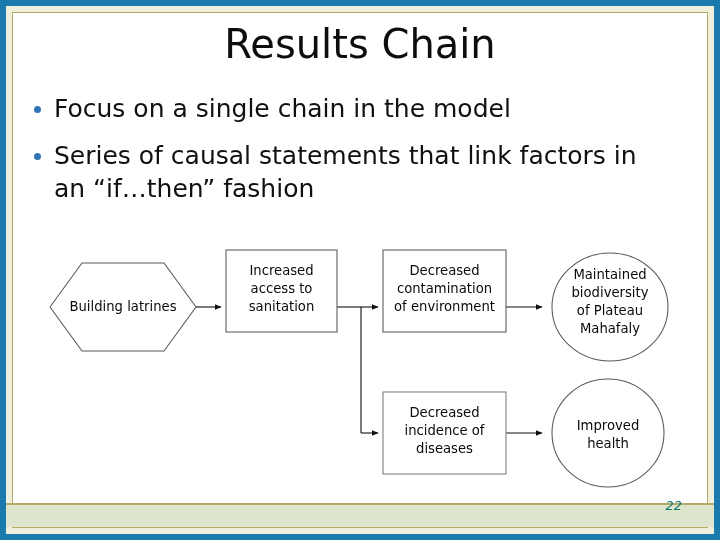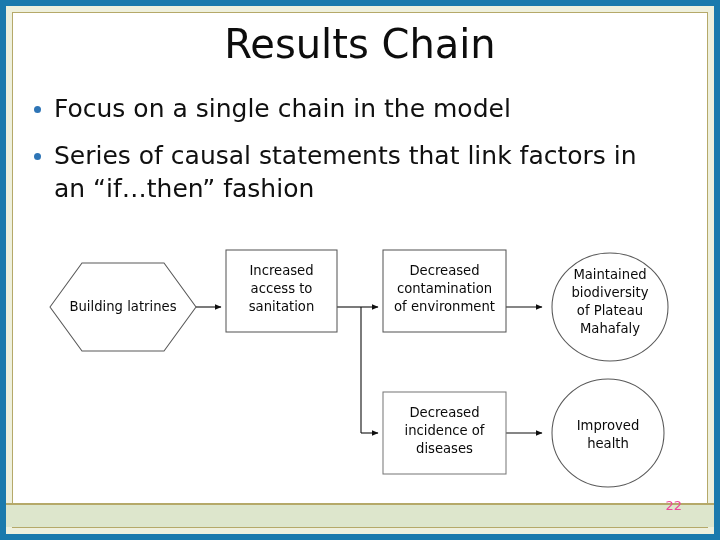--- a/index.html
+++ b/index.html
@@ -51,21 +51,21 @@
   #diagram svg{display:block;}
   .node-label{
     font-family:"DejaVu Sans", sans-serif;
     font-size:13.2px;fill:#0a0a0a;
   }
 
   
   #pagenum{
     position:absolute;right:38px;bottom:27px;
     font-family:"DejaVu Sans", sans-serif;
-    font-size:13px;color:#ec4899;
+    font-size:13px;color:#0f766e;font-style:italic;
   }
 </style>
 </head>
 <body>
 
 <div id="slide">
 
   <div class="band band-blue"></div>
   <div class="band band-cream"></div>
   <div class="band band-tan"></div>

